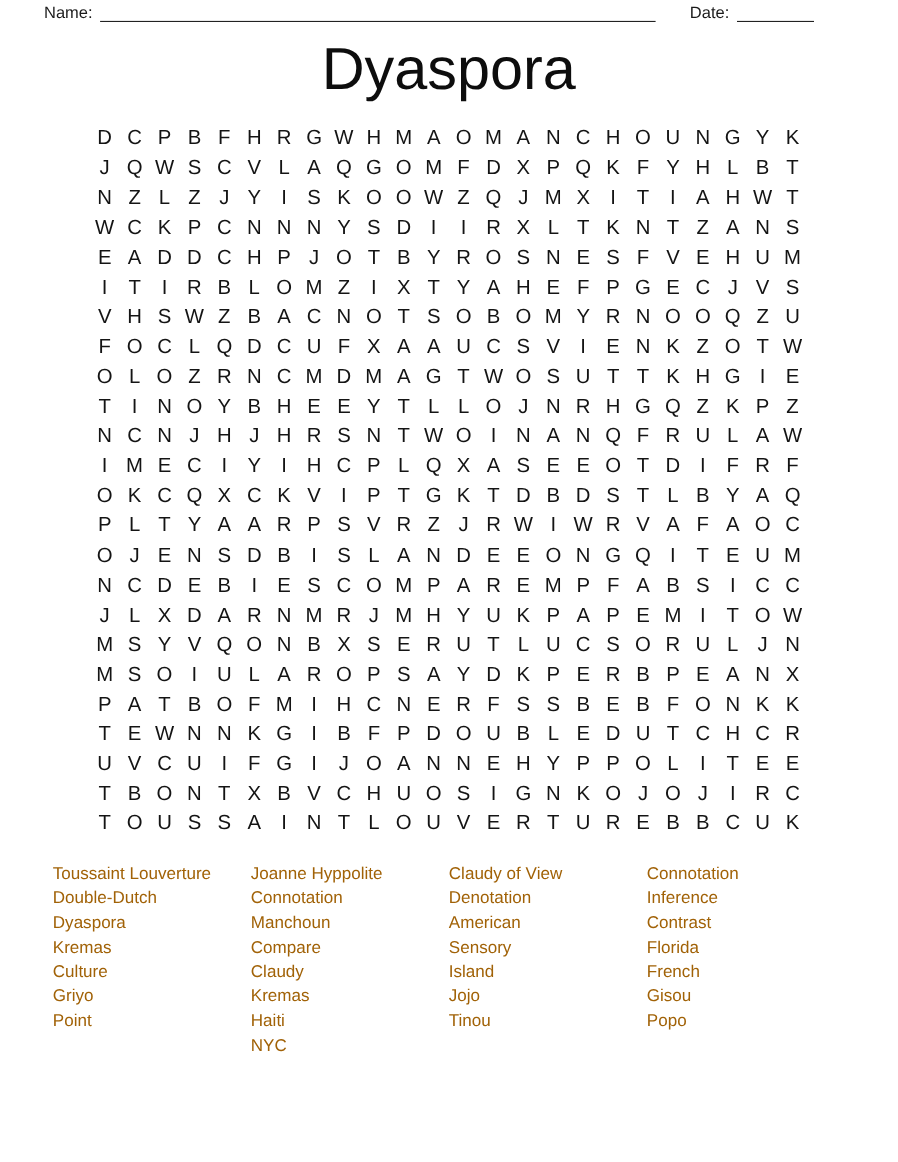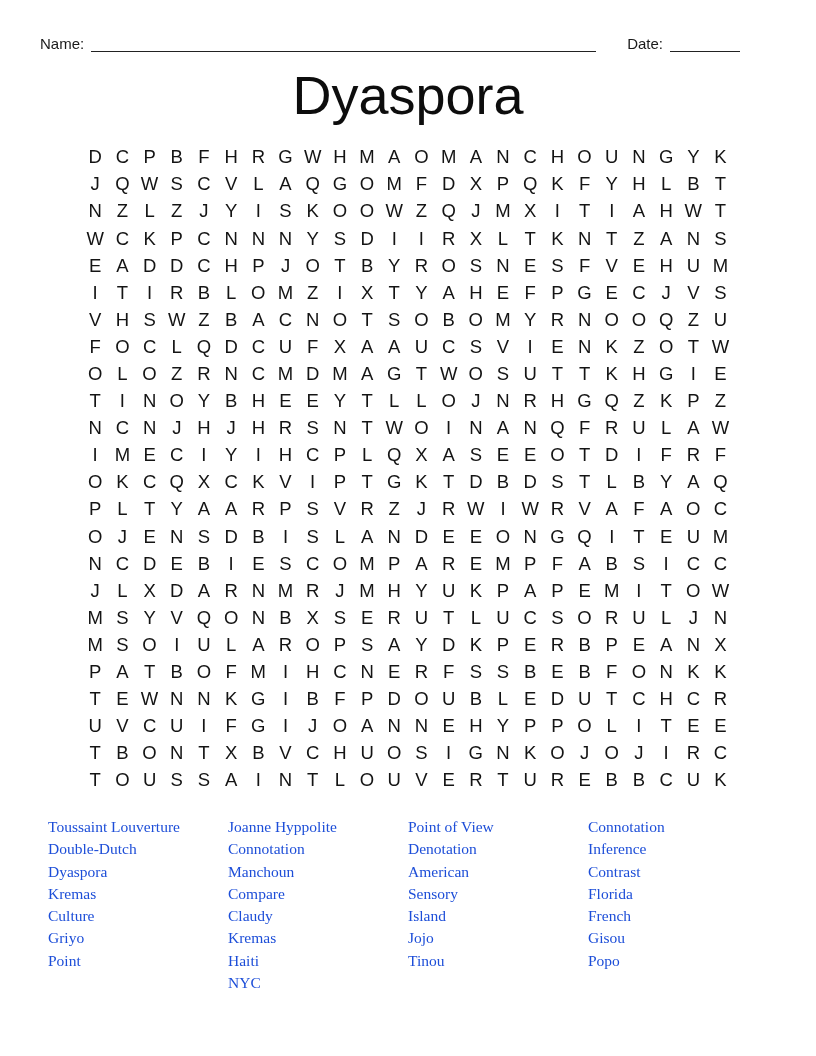--- a/index.html
+++ b/index.html
@@ -14,21 +14,20 @@
     color: #111111;
     font-family: "Liberation Sans", sans-serif;
     overflow: hidden;
   }
   
   .header-row {
     display: flex;
     align-items: flex-end;
     padding: 3px 76px 0 40px;
     gap: 7px;
-    margin-top: 32px;
   }
   .hlabel {
     font-size: 15px;
     line-height: 18px;
     color: #1a1a1a;
     white-space: nowrap;
   }
   .fill-line {
     flex: 1;
     border-bottom: 1.5px solid #222222;
@@ -71,23 +70,23 @@
   }
   
   .words {
     margin: 22px 0 0 48px;
     display: flex;
   }
   .word-col { width: 180px; }
   .word {
     font-size: 15.5px;
     line-height: 22.3px;
-    color: #1d4ed8;
+    color: #a16207;
     white-space: nowrap;
-    font-family: Liberation Serif, serif;
+    font-family: Liberation Sans, sans-serif;
   }
 </style>
 </head>
 <body>
 
 <div class="page">
 
   <div class="header-row">
     <span class="hlabel">Name:</span>
     <span class="fill-line"></span>
@@ -690,21 +689,21 @@
         <div class="word">Joanne Hyppolite</div>
         <div class="word">Connotation</div>
         <div class="word">Manchoun</div>
         <div class="word">Compare</div>
         <div class="word">Claudy</div>
         <div class="word">Kremas</div>
         <div class="word">Haiti</div>
         <div class="word">NYC</div>
       </div>
       <div class="word-col">
-        <div class="word">Point of View</div>
+        <div class="word">Claudy of View</div>
         <div class="word">Denotation</div>
         <div class="word">American</div>
         <div class="word">Sensory</div>
         <div class="word">Island</div>
         <div class="word">Jojo</div>
         <div class="word">Tinou</div>
       </div>
       <div class="word-col">
         <div class="word">Connotation</div>
         <div class="word">Inference</div>

